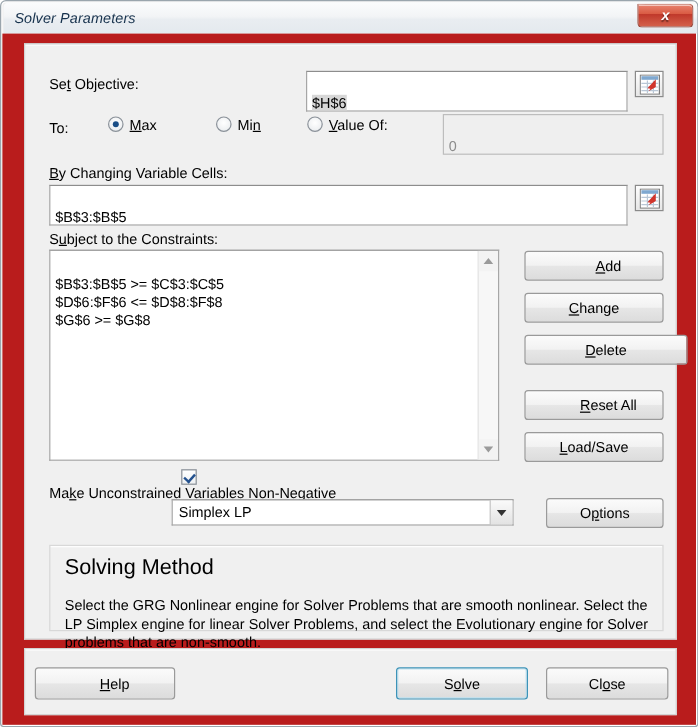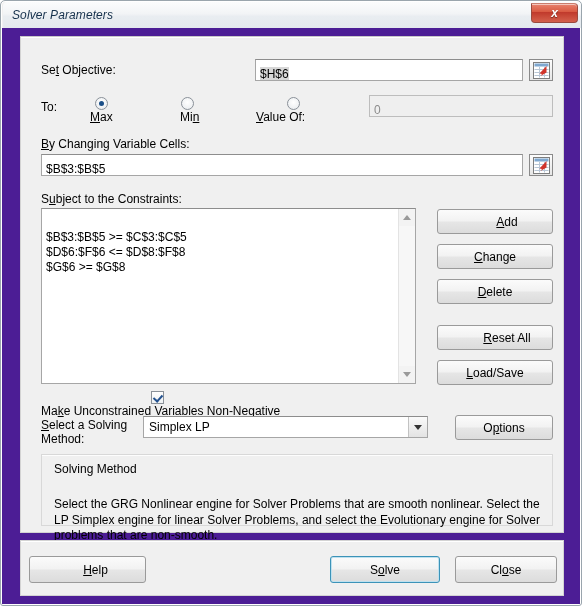--- a/index.html
+++ b/index.html
@@ -73,21 +73,21 @@
     font-family: "Liberation Sans", sans-serif;
   }
 
   
   .dlg-body {
     position: absolute;
     left: 1px;
     top: 27px;
     width: 578px;
     height: 576px;
-    background: #4c1d95;
+    background: #b91c1c;
   }
 
   
   .main-panel {
     position: absolute;
     left: 18px;
     top: 8px;
     width: 544px;
     height: 497px;
     box-sizing: border-box;
@@ -120,21 +120,21 @@
   
   .tinput {
     position: absolute;
     box-sizing: border-box;
     border: 1px solid #a6a6a6;
     border-top-color: #8d8d8d;
     background: #ffffff;
     font-family: "Liberation Sans", sans-serif;
     font-size: 12px;
     color: #000;
-    padding: 4px 4px;
+    padding: 16px 4px;
     line-height: 20px;
     height: 22px;
     white-space: nowrap;
     overflow: hidden;
   }
   .tinput.selected {
     background: #ffffff;
   }
   .tinput.selected span {
     background: #d7d7d7;
@@ -154,24 +154,23 @@
     border: 1px solid #8a8a8a;
     background: linear-gradient(to bottom, #fdfdfd, #e6e6e6);
     cursor: pointer;
   }
   .picker svg { position: absolute; left: 3px; top: 2px; }
 
   
   .radio-wrap {
     position: absolute;
     display: flex;
-    align-items: flex-end;
-    cursor: pointer;
-    white-space: nowrap;
-    flex-direction: column;
+    align-items: flex-start;
+    cursor: pointer;
+    white-space: nowrap;
   }
   .radio {
     width: 13px; height: 13px;
     box-sizing: border-box;
     border-radius: 50%;
     border: 1px solid #8a9199;
     background: radial-gradient(circle at 50% 40%, #ffffff 0%, #eef0f2 70%, #dfe3e6 100%);
     margin-right: 5px;
     position: relative;
     flex: none;
@@ -320,21 +319,21 @@
   
   .group {
     position: absolute;
     box-sizing: border-box;
     border: 1px solid #d8d8d8;
     background: #f0f0f0;
     box-shadow: inset 0 1px 0 #fdfdfd;
   }
   .group-title {
     position: absolute;
-    font-size: 12px;
+    font-size: 18px;
     color: #000;
     white-space: nowrap;
   }
   .group-desc {
     position: absolute;
     font-size: 12px;
     line-height: 15.5px;
     color: #000;
   }
 </style>
@@ -428,39 +427,35 @@
             </div>
         </div>
       </div>
 
       <div class="btn" style="left:416px; top:172px; width:116px; height:25px;padding-left:24px;">
         <span><span></span><u>A</u><span>dd</span></span>
       </div>
       <div class="btn" style="left:416px; top:207px; width:116px; height:25px;">
         <span><span></span><u>C</u><span>hange</span></span>
       </div>
-      <div class="btn" style="left:416px; top:242px; width:116px; height:25px;">
+      <div class="btn" style="left:416px; top:242px; width:136px; height:25px;">
         <span><span></span><u>D</u><span>elete</span></span>
       </div>
       <div class="btn" style="left:416px; top:288px; width:116px; height:25px;padding-left:24px;">
         <span><span></span><u>R</u><span>eset All</span></span>
       </div>
       <div class="btn" style="left:416px; top:323px; width:116px; height:25px;">
         <span><span></span><u>L</u><span>oad/Save</span></span>
       </div>
 
       <div class="cb-wrap" style="left:20px; top:354px;">
         <span class="cbox on"></span>
         <span><span>Ma</span><u>k</u><span>e Unconstrained Variables Non-Negative</span></span>
       </div>
 
-      <div class="lbl" style="left:20px; top:381px; line-height:14px;">
-        <span></span><u>S</u><span>elect a Solving</span><br>
-        <span>Method:</span>
-      </div>
 
       <div class="combo" style="left:122px; top:379px; width:285px;">
         <div class="val">Simplex LP</div>
         <div class="arrowbox">
             <i></i>
           </div>
       </div>
 
       <div class="btn" style="left:434px; top:378px; width:98px; height:25px;">
         <span><span>O</span><u>p</u><span>tions</span></span>

